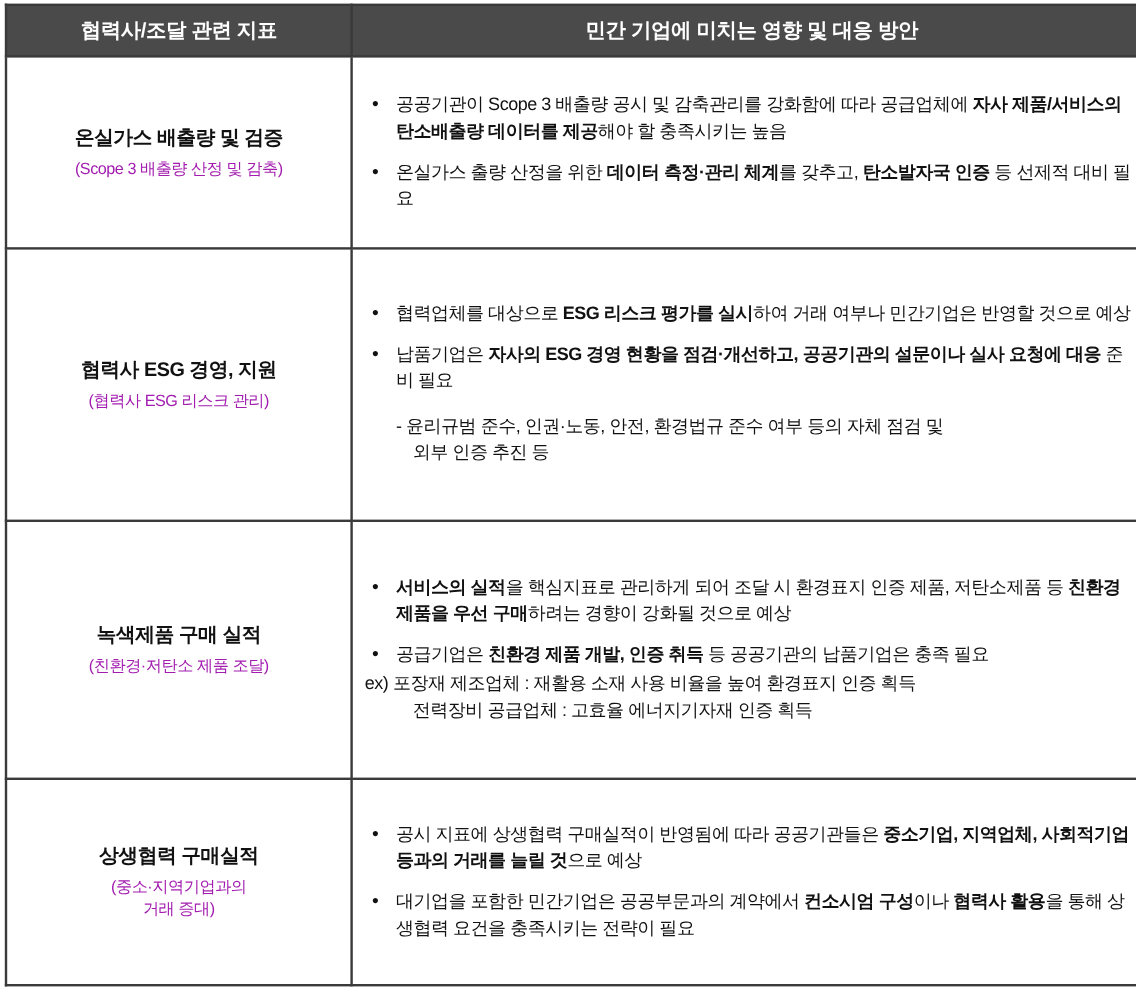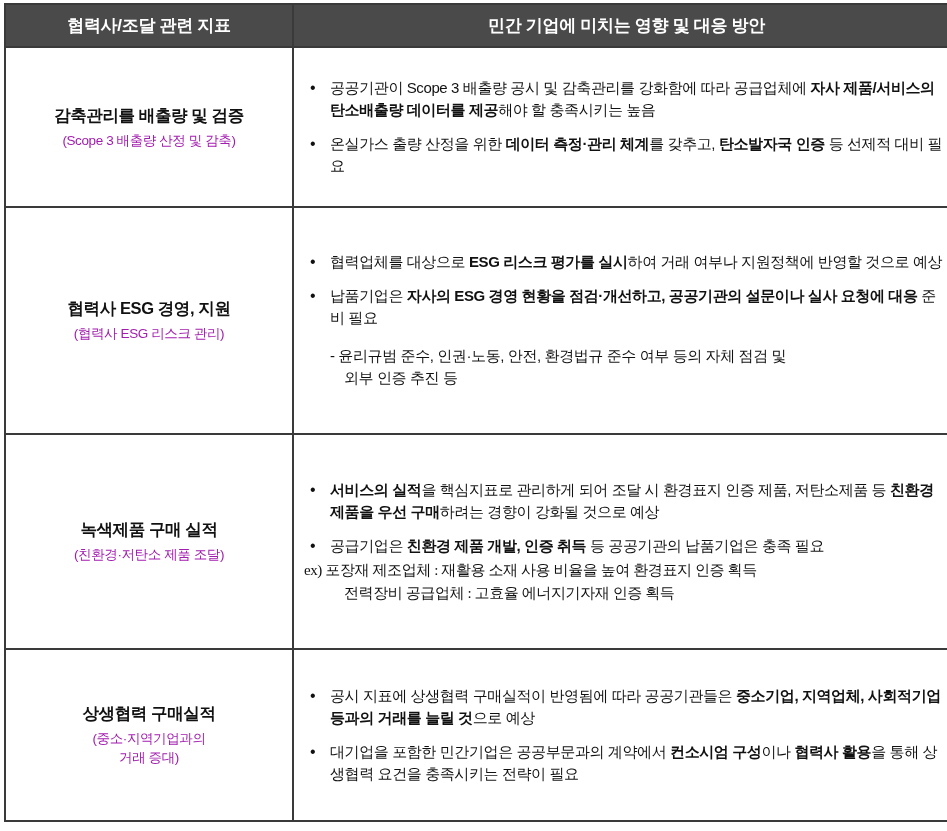--- a/index.html
+++ b/index.html
@@ -94,21 +94,20 @@
     text-indent: 0;
   }
   .sub-note .ind {
     display: block;
     padding-left: 14px;
   }
   .ex-note {
     display: block;
     margin-top: 2px;
     margin-left: -26px;
-    font-family: Liberation Serif, serif;
   }
   .ex-note .ind {
     display: block;
     padding-left: 40px;
   }
   b { font-weight: bold; }
   .row-h1 { height: 160px; }
   .row-h2 { height: 227px; }
   .row-h3 { height: 215px; }
   .row-h4 { height: 172px; }
@@ -120,38 +119,38 @@
   <table class="matrix">
     <thead>
       <tr>
         <th class="col-left">협력사/조달 관련 지표</th>
         <th class="col-right">민간 기업에 미치는 영향 및 대응 방안</th>
       </tr>
     </thead>
     <tbody>
       <tr class="row-h1">
         <td class="cat">
-          <span class="cat-title">감축관리를 배출량 및 검증</span>
+          <span class="cat-title">온실가스 배출량 및 검증</span>
           <span class="cat-sub">(Scope 3 배출량 산정 및 감축)</span>
         </td>
         <td class="detail">
           <ul class="bullets">
             <li><span>공공기관이 Scope 3 배출량 공시 및 감축관리를 강화함에 따라 공급업체에 </span><b>자사 제품/서비스의 탄소배출량 데이터를 제공</b><span>해야 할 충족시키는 높음</span></li>
             <li><span>온실가스 출량 산정을 위한 </span><b>데이터 측정·관리 체계</b><span>를 갖추고, </span><b>탄소발자국 인증</b><span> 등 선제적 대비 필요</span></li>
           </ul>
         </td>
       </tr>
       <tr class="row-h2">
         <td class="cat">
           <span class="cat-title">협력사 ESG 경영, 지원</span>
           <span class="cat-sub">(협력사 ESG 리스크 관리)</span>
         </td>
         <td class="detail">
           <ul class="bullets">
-            <li><span>협력업체를 대상으로 </span><b>ESG 리스크 평가를 실시</b><span>하여 거래 여부나 지원정책에 반영할 것으로 예상</span></li>
+            <li><span>협력업체를 대상으로 </span><b>ESG 리스크 평가를 실시</b><span>하여 거래 여부나 민간기업은 반영할 것으로 예상</span></li>
             <li><span>납품기업은 </span><b>자사의 ESG 경영 현황을 점검·개선하고, 공공기관의 설문이나 실사 요청에 대응</b><span> 준비 필요</span><span class="sub-note"><span>- 윤리규범 준수, 인권·노동, 안전, 환경법규 준수 여부 등의 자체 점검 및</span><span class="ind">외부 인증 추진 등</span></span></li>
           </ul>
         </td>
       </tr>
       <tr class="row-h3">
         <td class="cat">
           <span class="cat-title">녹색제품 구매 실적</span>
           <span class="cat-sub">(친환경·저탄소 제품 조달)</span>
         </td>
         <td class="detail">

